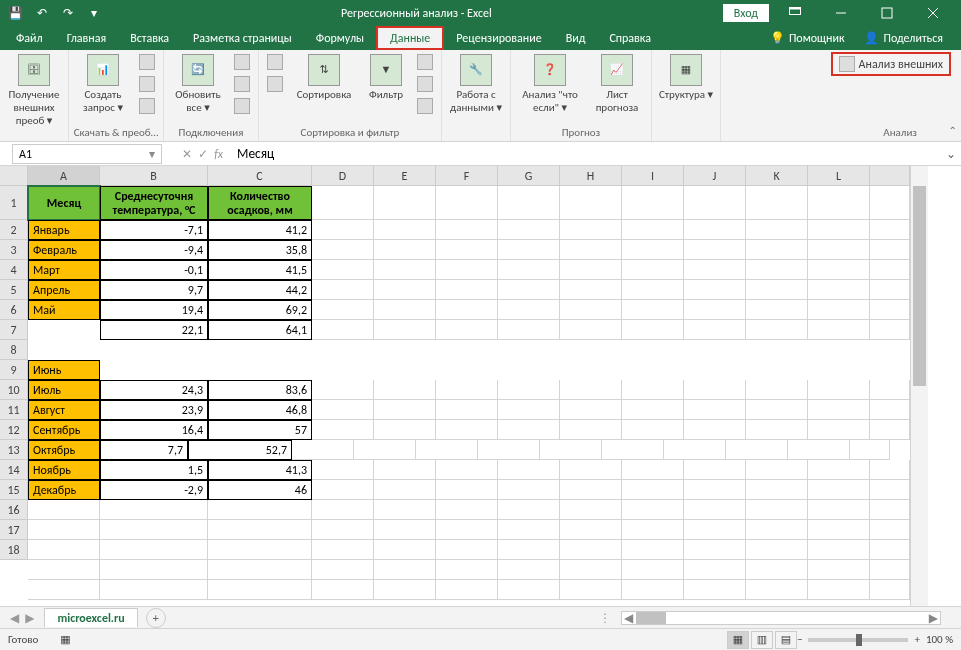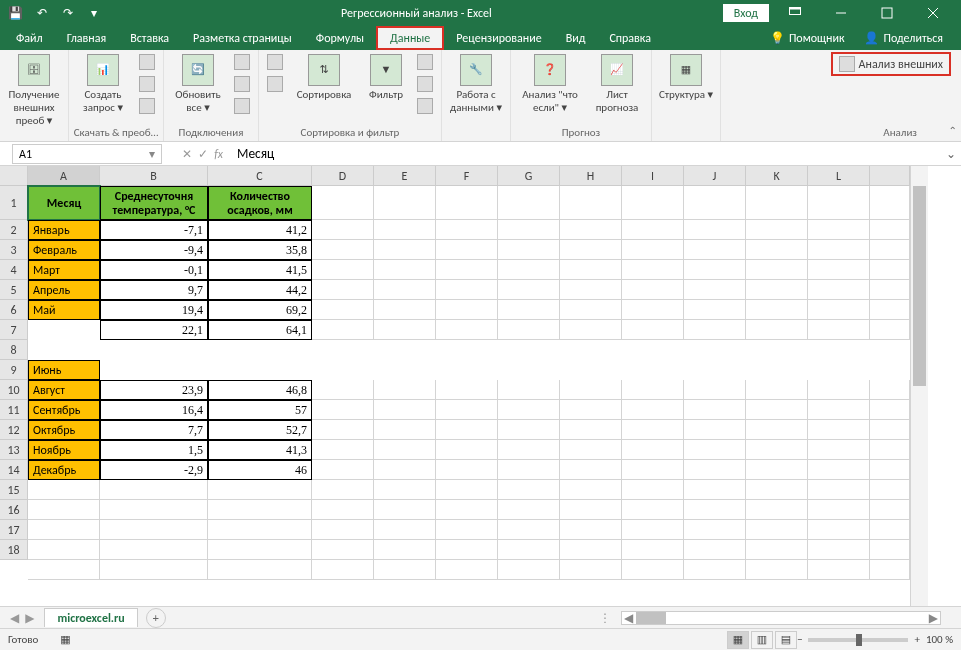--- a/index.html
+++ b/index.html
@@ -51,21 +51,21 @@
 .col-h { border-right: 1px solid #ccc; border-bottom: 1px solid #ccc; text-align: center; font-size: 12px; color: #444; line-height: 20px; }
 .col-h.selected { background: #d2d2d2; }
 .row-headers { display: flex; flex-direction: column; }
 .row-h { width: 28px; border-right: 1px solid #ccc; border-bottom: 1px solid #ccc; text-align: center; font-size: 12px; color: #444; background: #e6e6e6; display: flex; align-items: center; justify-content: center; }
 .grid { position: relative; }
 .row { display: flex; }
 .cell { border-right: 1px solid #d4d4d4; border-bottom: 1px solid #d4d4d4; font-size: 12px; padding: 0 4px; display: flex; align-items: center; overflow: hidden; white-space: nowrap; }
 .cell.bordered { border: 1px solid #000; }
 .header-cell { background: #70c038; font-weight: bold; justify-content: center; text-align: center; line-height: 1.2; white-space: normal; }
 .month-cell { background: #ffc000; }
-.num-cell { justify-content: flex-end; font-family: Liberation Serif, serif; }
+.num-cell { justify-content: flex-end; }
 .selected-cell { outline: 2px solid #217346; outline-offset: -1px; }
 .vscroll { width: 18px; background: #f3f3f3; border-left: 1px solid #d4d4d4; position: relative; }
 .vscroll-thumb { position: absolute; top: 20px; left: 2px; right: 2px; height: 200px; background: #c1c1c1; }
 
 
 .sheet-tabs-row { height: 22px; border-top: 1px solid #d4d4d4; display: flex; align-items: center; background: #f3f3f3; font-size: 12px; }
 .tab-nav { display: flex; gap: 6px; padding: 0 10px; color: #999; }
 .sheet-tab { background: #fff; border: 1px solid #ccc; border-bottom: none; padding: 2px 12px; font-weight: bold; color: #217346; cursor: pointer; }
 .add-sheet { width: 20px; height: 20px; border: 1px solid #ccc; border-radius: 50%; display: flex; align-items: center; justify-content: center; margin-left: 8px; cursor: pointer; color: #666; }
 .hscroll-area { flex: 1; display: flex; align-items: center; justify-content: flex-end; padding-right: 20px; }
@@ -428,20 +428,35 @@
             <div class="cell" style="width: 62px; height: 20px;"></div>
             <div class="cell" style="width: 62px; height: 20px;"></div>
             <div class="cell" style="width: 62px; height: 20px;"></div>
             <div class="cell" style="width: 62px; height: 20px;"></div>
             <div class="cell" style="width: 62px; height: 20px;"></div>
             <div class="cell" style="width: 62px; height: 20px;"></div>
             <div class="cell" style="width: 62px; height: 20px;"></div>
             <div class="cell" style="width: 40px; height: 20px;"></div>
           </div>
           <div class="row">
+            <div class="cell month-cell bordered" style="width: 72px; height: 20px;">Июль</div>
+            <div class="cell num-cell bordered" style="width: 108px; height: 20px;">24,3</div>
+            <div class="cell num-cell bordered" style="width: 104px; height: 20px;">83,6</div>
+            <div class="cell" style="width: 62px; height: 20px;"></div>
+            <div class="cell" style="width: 62px; height: 20px;"></div>
+            <div class="cell" style="width: 62px; height: 20px;"></div>
+            <div class="cell" style="width: 62px; height: 20px;"></div>
+            <div class="cell" style="width: 62px; height: 20px;"></div>
+            <div class="cell" style="width: 62px; height: 20px;"></div>
+            <div class="cell" style="width: 62px; height: 20px;"></div>
+            <div class="cell" style="width: 62px; height: 20px;"></div>
+            <div class="cell" style="width: 62px; height: 20px;"></div>
+            <div class="cell" style="width: 40px; height: 20px;"></div>
+          </div>
+          <div class="row">
             <div class="cell month-cell bordered" style="width: 72px; height: 20px;">Август</div>
             <div class="cell num-cell bordered" style="width: 108px; height: 20px;">23,9</div>
             <div class="cell num-cell bordered" style="width: 104px; height: 20px;">46,8</div>
             <div class="cell" style="width: 62px; height: 20px;"></div>
             <div class="cell" style="width: 62px; height: 20px;"></div>
             <div class="cell" style="width: 62px; height: 20px;"></div>
             <div class="cell" style="width: 62px; height: 20px;"></div>
             <div class="cell" style="width: 62px; height: 20px;"></div>
             <div class="cell" style="width: 62px; height: 20px;"></div>
             <div class="cell" style="width: 62px; height: 20px;"></div>
@@ -459,21 +474,21 @@
             <div class="cell" style="width: 62px; height: 20px;"></div>
             <div class="cell" style="width: 62px; height: 20px;"></div>
             <div class="cell" style="width: 62px; height: 20px;"></div>
             <div class="cell" style="width: 62px; height: 20px;"></div>
             <div class="cell" style="width: 62px; height: 20px;"></div>
             <div class="cell" style="width: 62px; height: 20px;"></div>
             <div class="cell" style="width: 40px; height: 20px;"></div>
           </div>
           <div class="row">
             <div class="cell month-cell bordered" style="width: 72px; height: 20px;">Октябрь</div>
-            <div class="cell num-cell bordered" style="width: 108px; height: 20px; padding-left: 12px;">7,7</div>
+            <div class="cell num-cell bordered" style="width: 88px; height: 20px; padding-left: 12px;">7,7</div>
             <div class="cell num-cell bordered" style="width: 104px; height: 20px;">52,7</div>
             <div class="cell" style="width: 62px; height: 20px;"></div>
             <div class="cell" style="width: 62px; height: 20px;"></div>
             <div class="cell" style="width: 62px; height: 20px;"></div>
             <div class="cell" style="width: 62px; height: 20px;"></div>
             <div class="cell" style="width: 62px; height: 20px;"></div>
             <div class="cell" style="width: 62px; height: 20px;"></div>
             <div class="cell" style="width: 62px; height: 20px;"></div>
             <div class="cell" style="width: 62px; height: 20px;"></div>
             <div class="cell" style="width: 62px; height: 20px;"></div>

